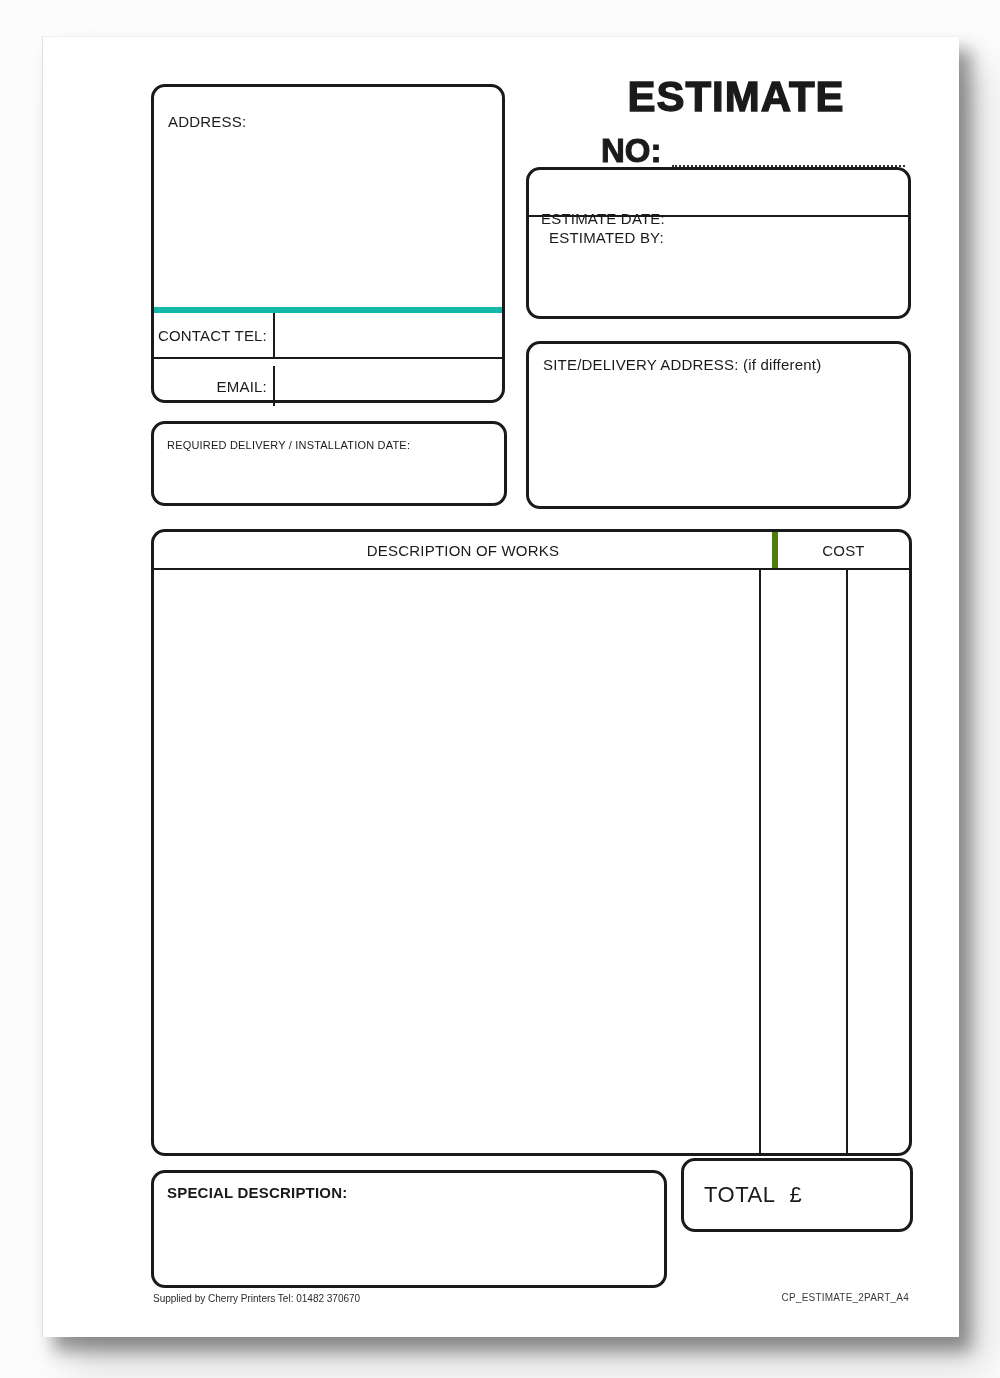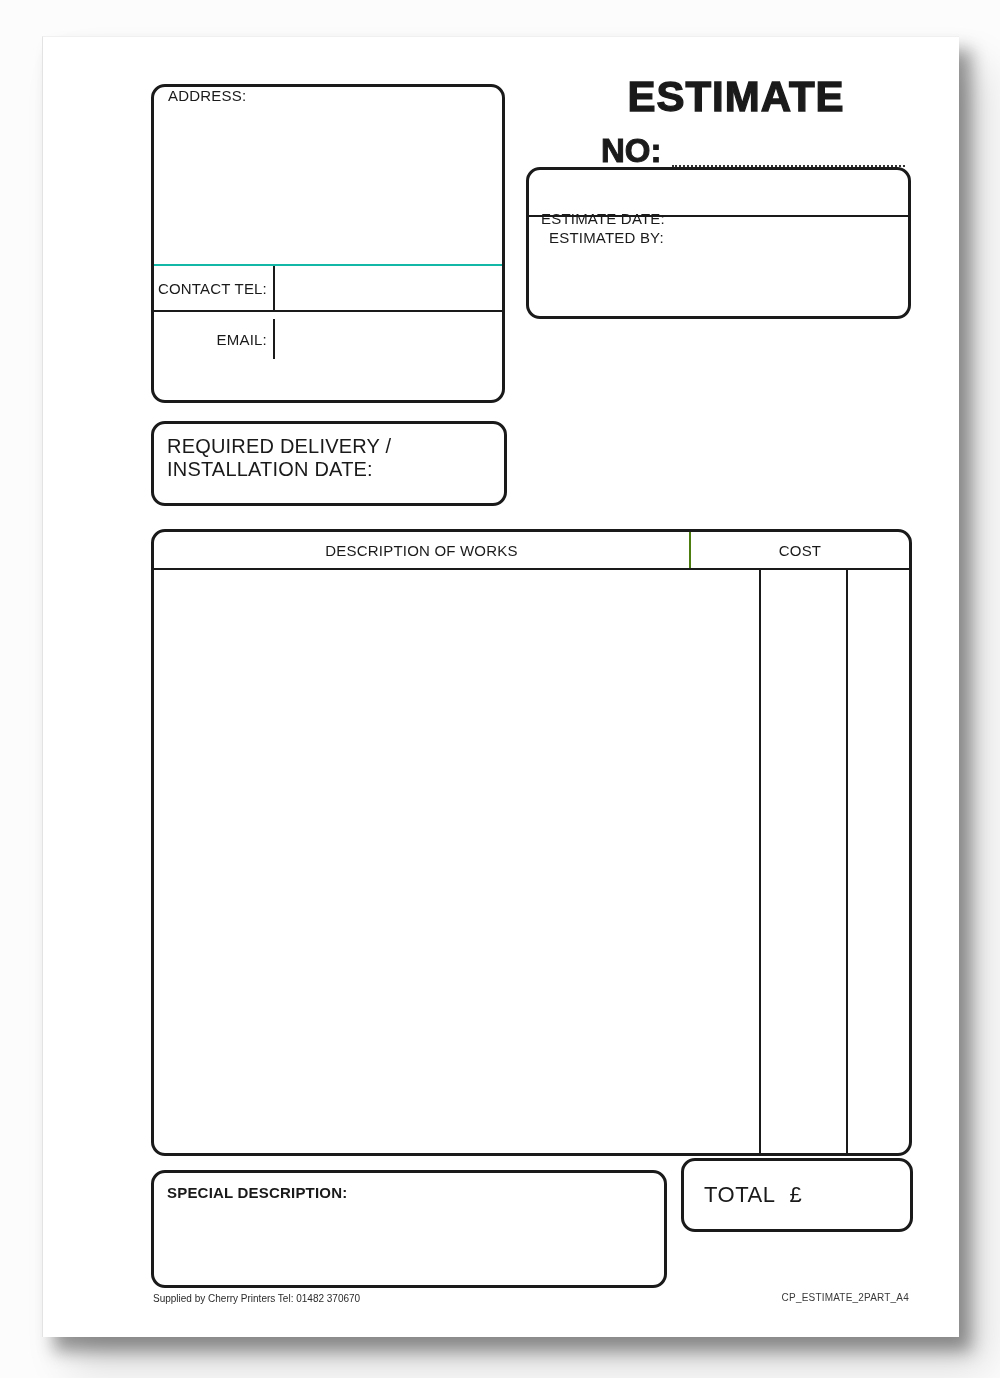--- a/index.html
+++ b/index.html
@@ -24,21 +24,21 @@
     border-radius:14px;
     box-sizing:border-box;
     background:#fff;
   }
   .lbl{font-size:15px;color:#1a1a1a;letter-spacing:.2px;}
 
   
   .customer-box{left:108px;top:47px;width:354px;height:319px;}
   .cust-row{box-sizing:border-box;position:relative;}
   .cust-name{height:54px;border-bottom:2px solid #1a1a1a;padding:10px 0 0 14px;}
-  .cust-addr{height:179px;border-bottom:2px solid #14b8a6;padding:0 0 0 14px;}
+  .cust-addr{height:226px;border-bottom:6px solid #14b8a6;padding:26px 0 0 14px;}
   .cust-tel{height:46px;border-bottom:2px solid #1a1a1a;display:flex;}
   .cust-email{height:40px;display:flex;margin-top:7px;}
   .cust-cell-label{
     width:121px;box-sizing:border-box;border-right:2px solid #1a1a1a;
     display:flex;align-items:center;justify-content:flex-end;
     padding-right:6px;text-align:right;
   }
   .cust-cell-value{flex:1;}
 
   
@@ -67,27 +67,27 @@
     display:flex;align-items:center;padding-left:12px;white-space:nowrap;margin-top:48px;
   }
   .estdate-value-cell{flex:1;}
   .estby-row{padding:12px 0 0 20px;}
 
   
   .site-box{left:483px;top:304px;width:385px;height:168px;padding:12px 0 0 14px;}
 
   
   .reqdel-box{left:108px;top:384px;width:356px;height:85px;padding:11px 0 0 13px;}
-  .reqdel-box .lbl{font-size:20px;}
+  .reqdel-box .lbl{font-size:11px;}
 
   
   .works-table{left:108px;top:492px;width:761px;height:627px;overflow:hidden;}
   .wt-header{height:38px;border-bottom:2px solid #1a1a1a;display:flex;box-sizing:border-box;}
   .wt-desc-h{
-    width:537px;box-sizing:border-box;border-right:2px solid #4d7c0f;
+    width:624px;box-sizing:border-box;border-right:6px solid #4d7c0f;
     display:flex;align-items:center;justify-content:center;
   }
   .wt-cost-h{flex:1;display:flex;align-items:center;justify-content:center;}
   .wt-body{position:absolute;left:0;top:38px;right:0;bottom:0;}
   .wt-vline1{position:absolute;left:605px;top:0;bottom:0;width:2px;background:#1a1a1a;}
   .wt-vline2{position:absolute;left:692px;top:0;bottom:0;width:2px;background:#1a1a1a;}
 
   
   .total-box{left:638px;top:1121px;width:232px;height:74px;display:flex;align-items:center;padding-left:20px;}
   .total-text{font-size:22px;letter-spacing:.5px;}
@@ -131,20 +131,24 @@
     <div class="estdate-row">
       <div class="estdate-label-cell lbl">ESTIMATE DATE:</div>
       <div class="estdate-value-cell"></div>
     </div>
     <div class="estby-row">
       <span class="lbl">ESTIMATED BY:</span>
       <span></span>
     </div>
   </div>
 
+  <div class="box site-box">
+    <span class="lbl">SITE/DELIVERY ADDRESS: (if different)</span>
+    <span></span>
+  </div>
 
   <div class="box reqdel-box">
     <span class="lbl">REQUIRED DELIVERY / INSTALLATION DATE:</span>
     <span></span>
   </div>
 
   <div class="box works-table">
     <div class="wt-header">
       <div class="wt-desc-h lbl">DESCRIPTION OF WORKS</div>
       <div class="wt-cost-h lbl">COST</div>

